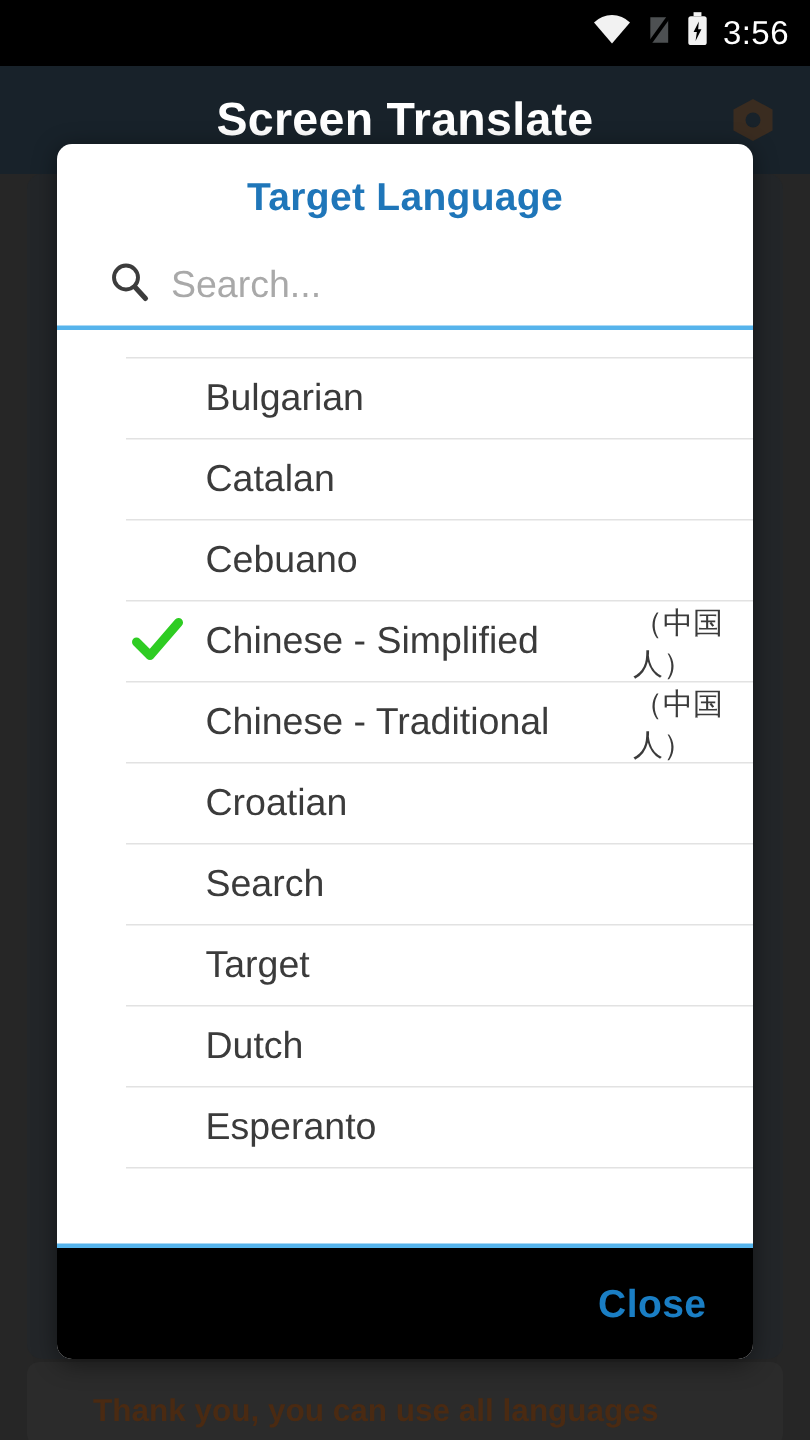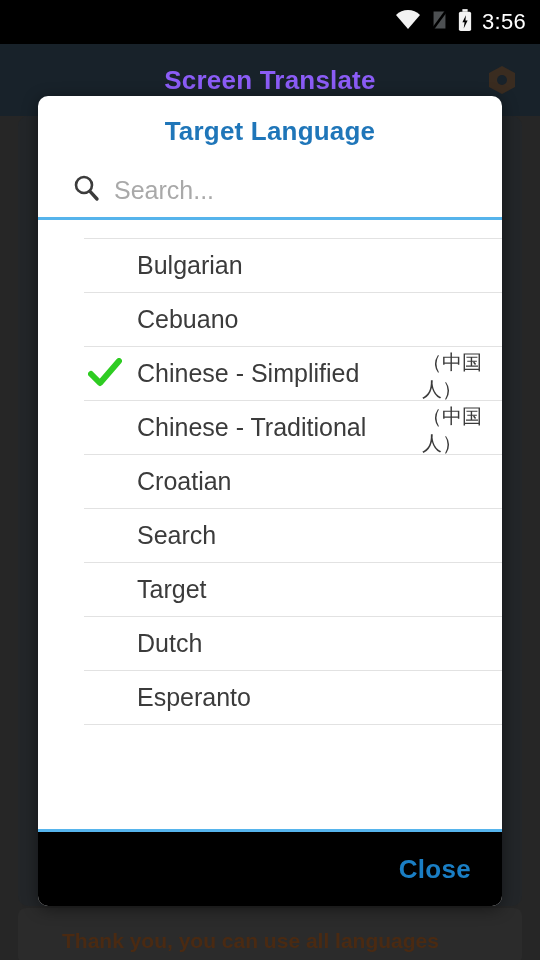--- a/index.html
+++ b/index.html
@@ -12,21 +12,21 @@
   #screen { position:relative; width:540px; height:960px; overflow:hidden; }
 
   
   .bg-app { position:absolute; inset:0; background:#262626; }
   .bg-appbar {
     position:absolute; left:0; top:44px; width:540px; height:72px;
     background:#18222a;
     display:flex; align-items:center; justify-content:center;
   }
   .bg-appbar-title {
-    font-size:26px; font-weight:bold; color:#8b5cf6; letter-spacing:.2px;
+    font-size:31px; font-weight:bold; color:#ffffff; letter-spacing:.2px;
   }
   .bg-appbar-icon {
     position:absolute; right:22px; top:50%; transform:translateY(-50%);
     width:32px; height:32px;
   }
   .bg-card {
     position:absolute; left:18px; top:116px; width:504px; height:790px;
     background:#232629; border-radius:10px;
   }
   .bg-banner {
@@ -169,20 +169,23 @@
 
     <div class="list-wrap">
       <div class="list" id="list">
           <div class="row">
             <span class="row-name">Bosnian</span>
           </div>
           <div class="row">
             <span class="row-name">Bulgarian</span>
           </div>
           <div class="row">
+            <span class="row-name">Catalan</span>
+          </div>
+          <div class="row">
             <span class="row-name">Cebuano</span>
           </div>
           <div class="row">
             <span class="row-check"><svg viewBox="0 0 34 30" width="34" height="30">
                 <path d="M3 16 L12 25 L31 3" fill="none" stroke="#2ecc22" stroke-width="6" stroke-linecap="round" stroke-linejoin="round"></path>
               </svg></span>
             <span class="row-name">Chinese - Simplified</span>
             <span class="row-native">（中国人）</span>
           </div>
           <div class="row">

